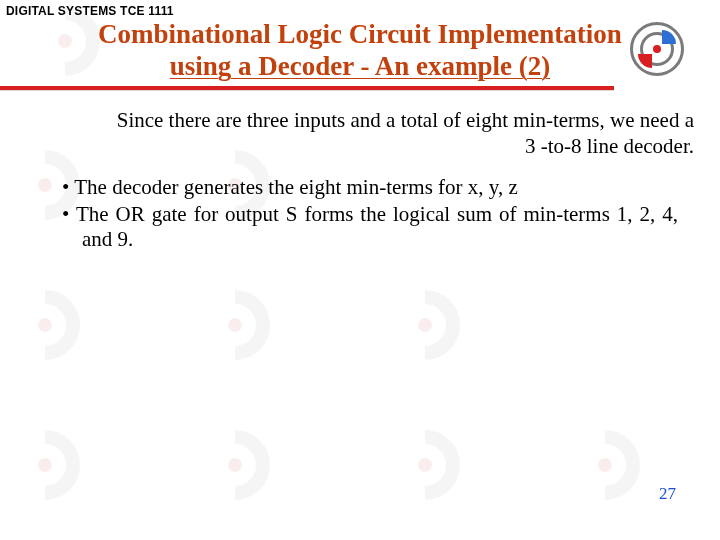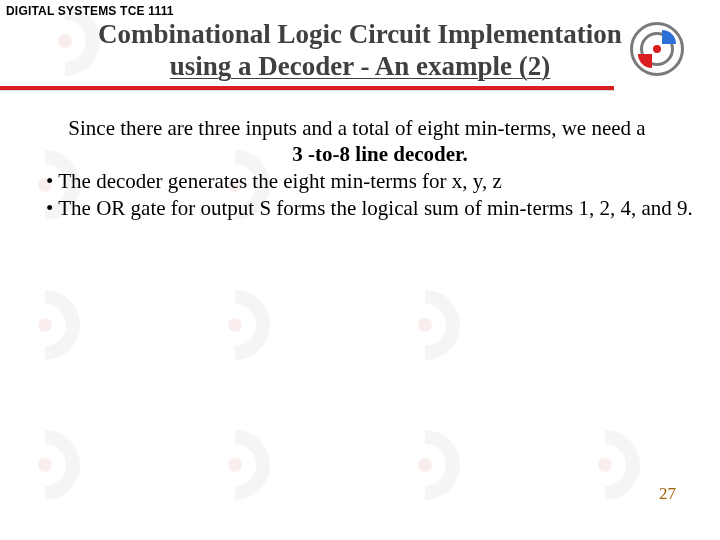--- a/index.html
+++ b/index.html
@@ -73,21 +73,21 @@
     z-index: 2;
   }
 
   .title {
     margin: 0 auto;
     width: 600px;
     text-align: center;
     font-size: 27px;
     font-weight: bold;
     line-height: 1.2;
-    color: #404040;
+    color: #c2410c;
   }
   .title .line2 {
     text-decoration: underline;
     text-decoration-thickness: 1px;
     text-underline-offset: 3px;
     margin-top: 10px;
   }
 
   .red-rule {
     position: absolute;
@@ -131,49 +131,48 @@
     position: absolute;
     top: 108px;
     left: 20px;
     right: 26px;
     z-index: 2;
     font-size: 21px;
     line-height: 1.22;
     color: #000;
   }
   .lead {
-    margin: 8px 0 2px 0;
-    text-align: center;
+    margin: 0 0 2px 0;
+    text-align: right;
   }
   .lead .hang {
     display: block;
     padding-left: 46px;
-    font-weight: bold;
   }
   ul.bullets {
     list-style: none;
-    margin: 0;
+    margin: 16px;
     padding: 0;
   }
   ul.bullets li {
     padding-left: 46px;
     text-indent: -20px;
     margin: 0 0 1px 0;
     text-align: justify;
   }
   ul.bullets li::before {
     content: "• ";
   }
 
   .page-num {
     position: absolute;
     bottom: 16px;
     right: 44px;
     font-size: 17px;
-    color: #a16207;
+    color: #1d4ed8;
     z-index: 3;
   }
 </style>
 </head>
 <body>
 
 <div class="slide">
 
   <div class="bg-motifs">
     <div class="motif" style="top:6px; left:30px;">

